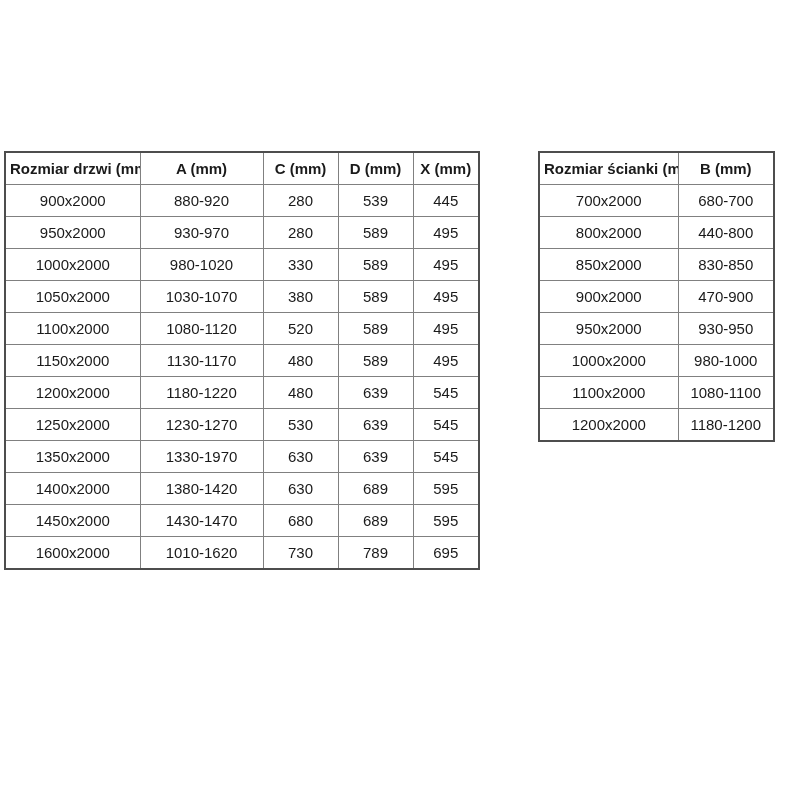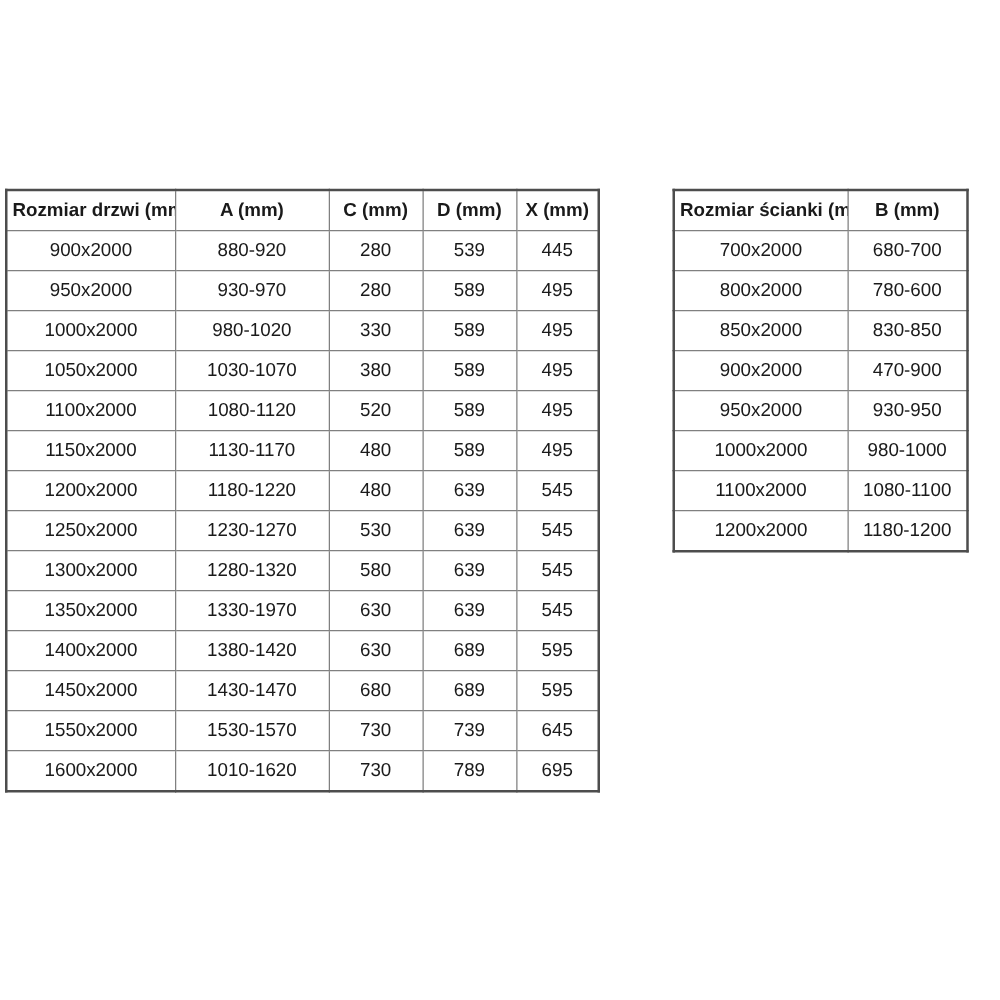--- a/index.html
+++ b/index.html
@@ -128,53 +128,39 @@
           <td>545</td>
         </tr>
         <tr>
           <td>1250x2000</td>
           <td>1230-1270</td>
           <td>530</td>
           <td>639</td>
           <td>545</td>
         </tr>
         <tr>
-          <td>1300x2000</td>
-          <td>1280-1320</td>
-          <td>580</td>
-          <td>639</td>
-          <td>545</td>
-        </tr>
-        <tr>
           <td>1350x2000</td>
           <td>1330-1970</td>
           <td>630</td>
           <td>639</td>
           <td>545</td>
         </tr>
         <tr>
           <td>1400x2000</td>
           <td>1380-1420</td>
           <td>630</td>
           <td>689</td>
           <td>595</td>
         </tr>
         <tr>
           <td>1450x2000</td>
           <td>1430-1470</td>
           <td>680</td>
           <td>689</td>
           <td>595</td>
-        </tr>
-        <tr>
-          <td>1550x2000</td>
-          <td>1530-1570</td>
-          <td>730</td>
-          <td>739</td>
-          <td>645</td>
         </tr>
         <tr>
           <td>1600x2000</td>
           <td>1010-1620</td>
           <td>730</td>
           <td>789</td>
           <td>695</td>
         </tr>
       </tbody>
   </table>
@@ -190,21 +176,21 @@
           <th>B (mm)</th>
         </tr>
     </thead>
     <tbody>
         <tr>
           <td>700x2000</td>
           <td>680-700</td>
         </tr>
         <tr>
           <td>800x2000</td>
-          <td>780-600</td>
+          <td>440-800</td>
         </tr>
         <tr>
           <td>850x2000</td>
           <td>830-850</td>
         </tr>
         <tr>
           <td>900x2000</td>
           <td>470-900</td>
         </tr>
         <tr>

